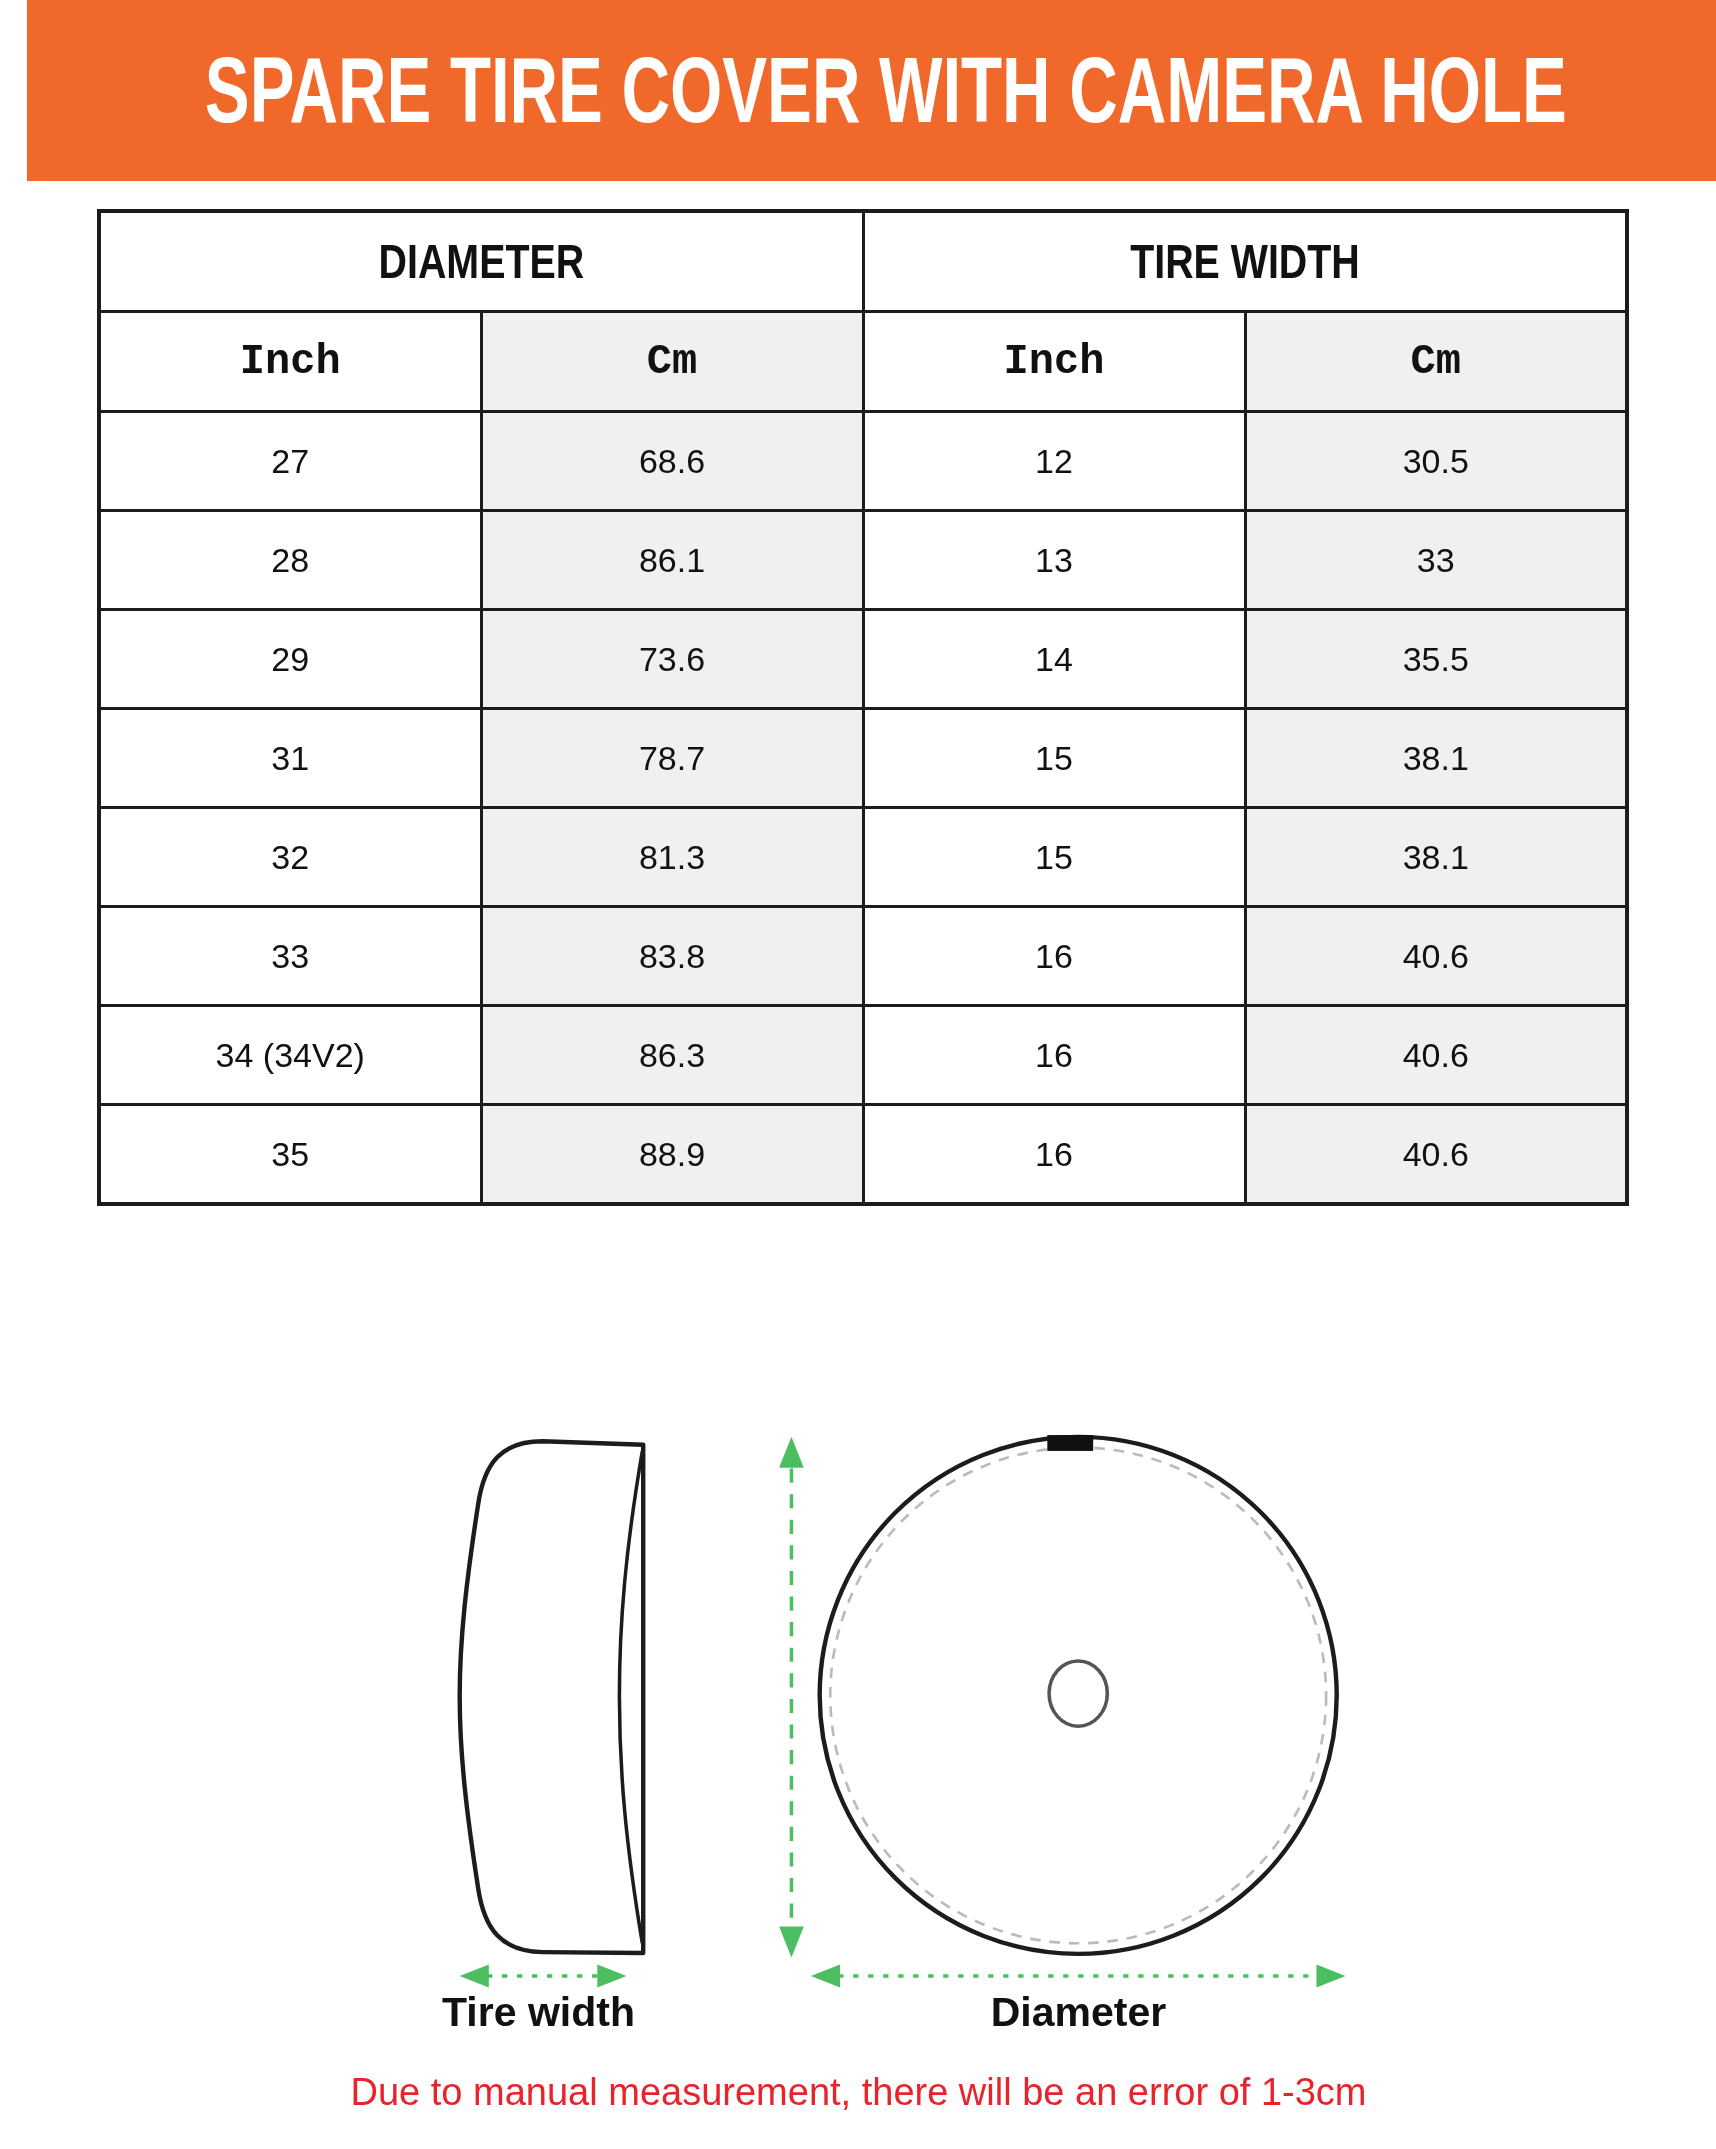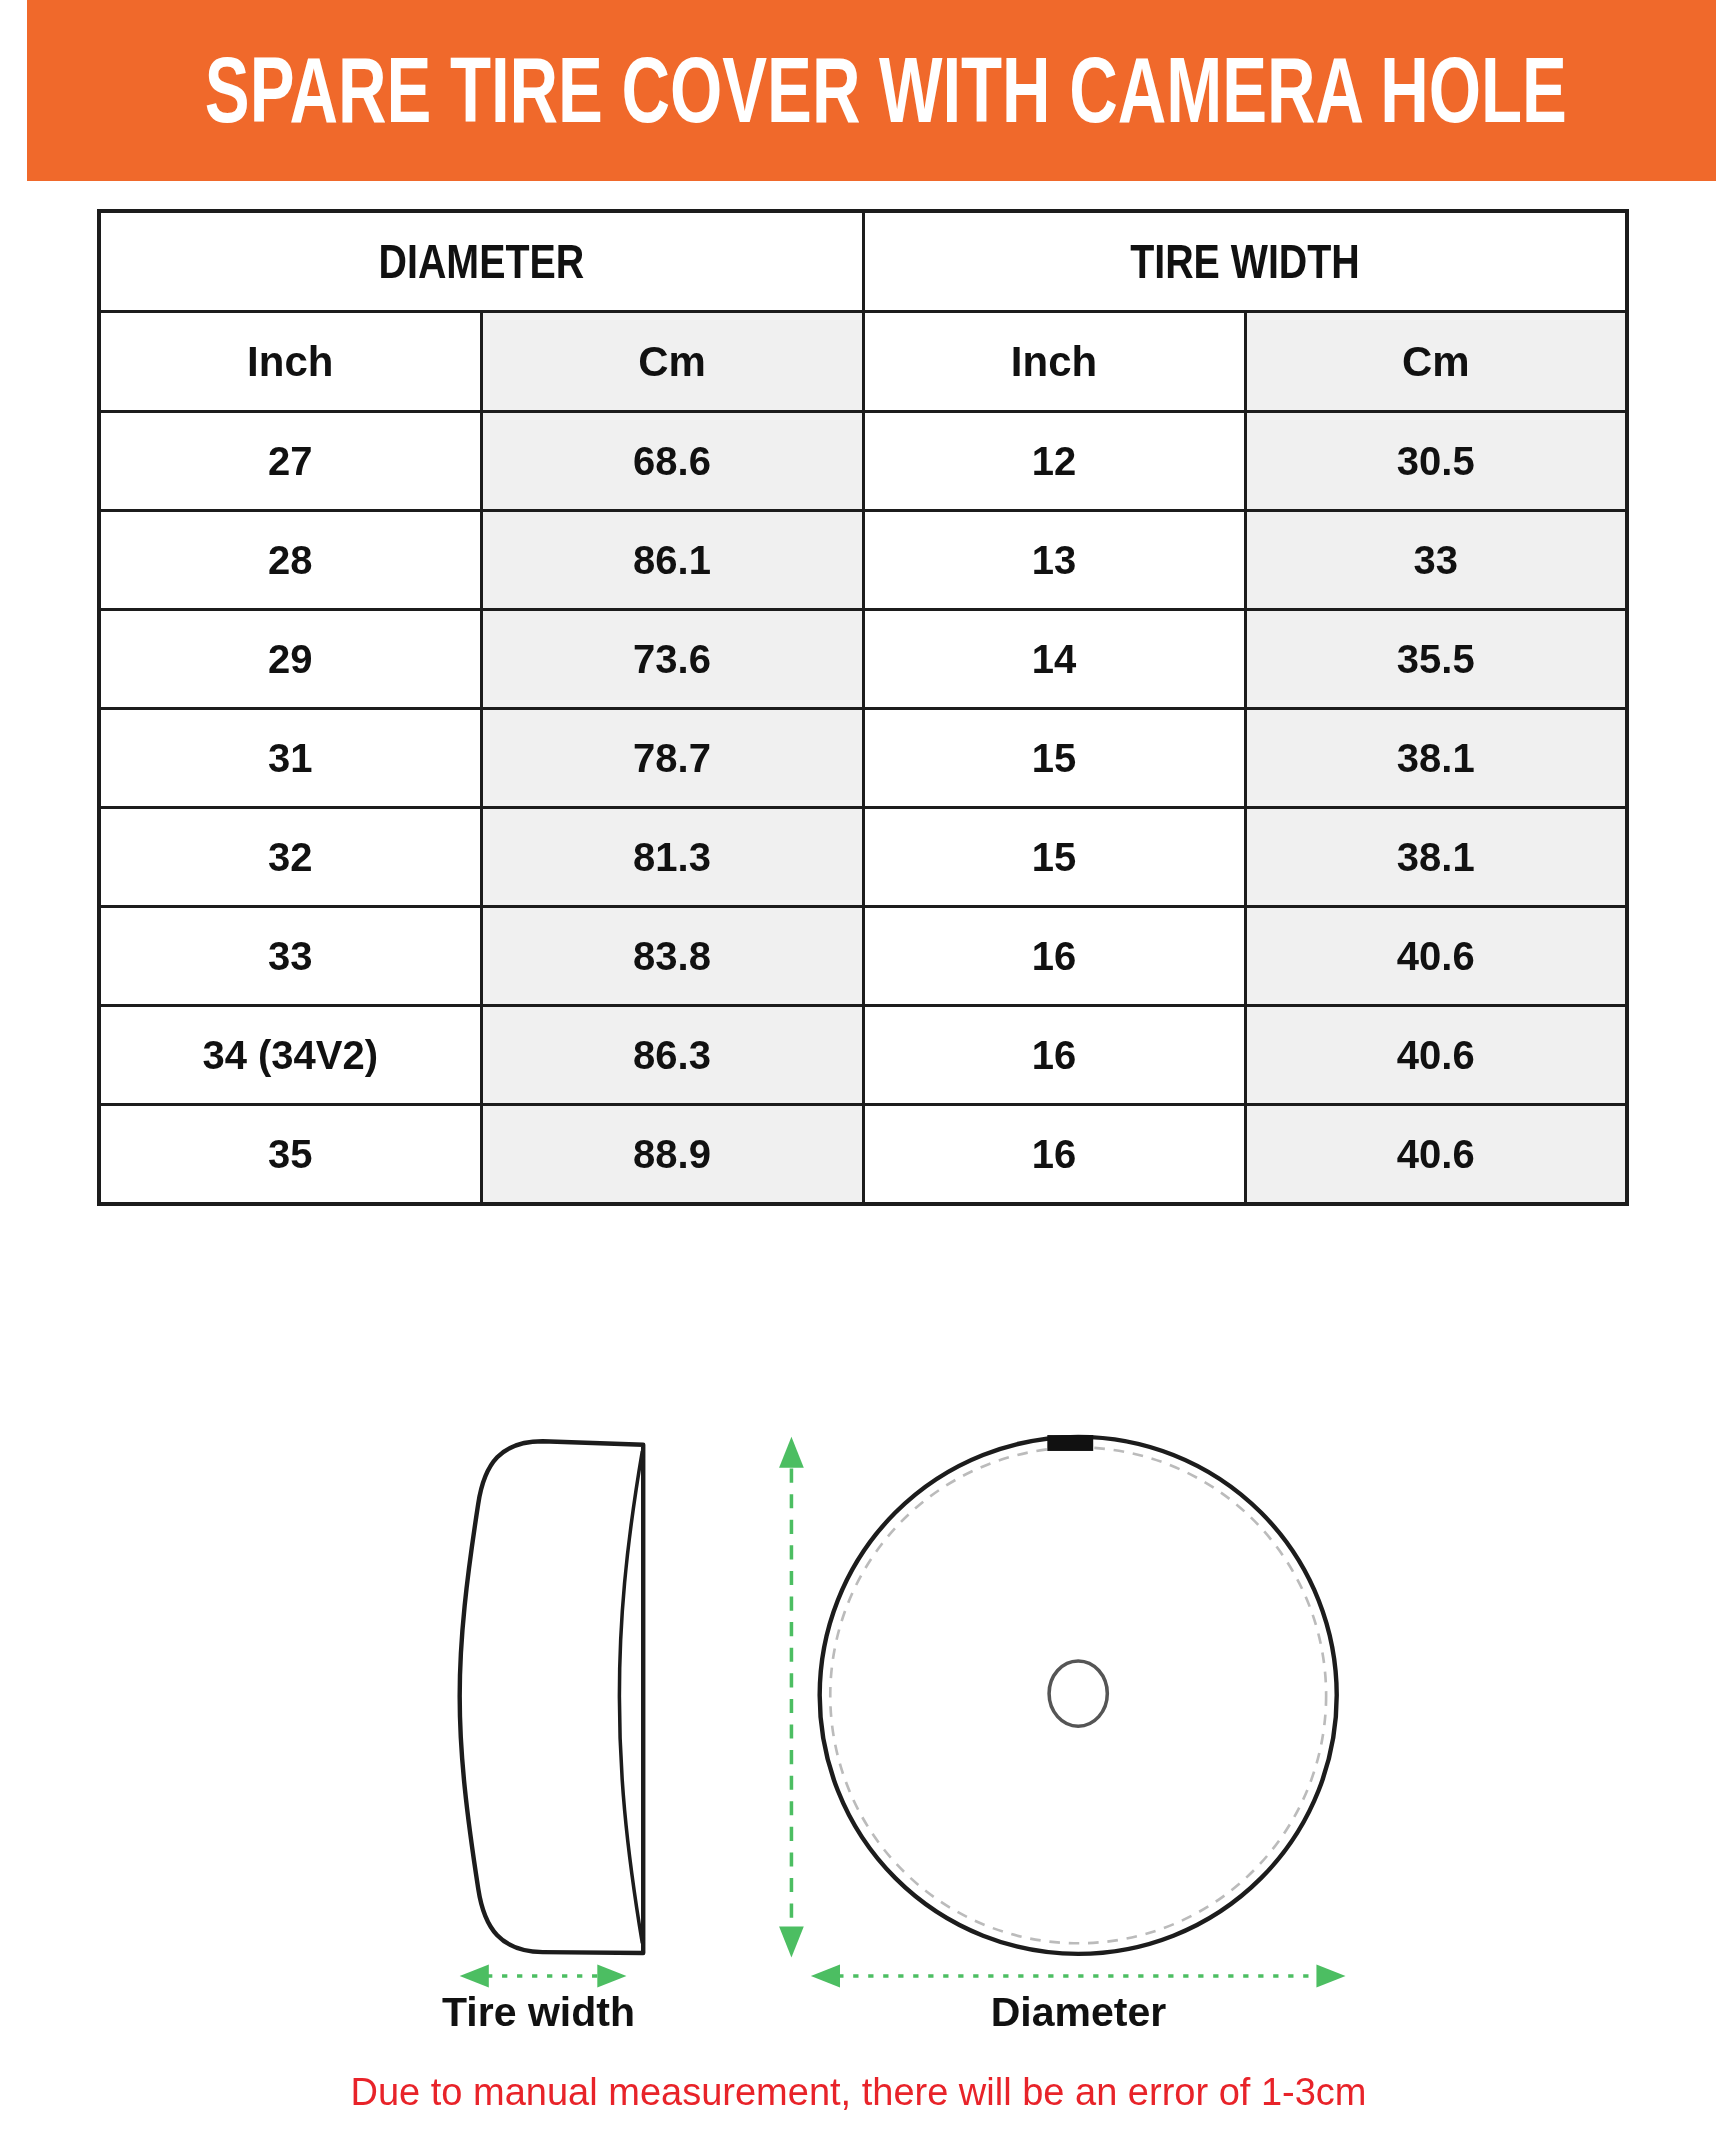--- a/index.html
+++ b/index.html
@@ -40,22 +40,22 @@
   .size-table th, .size-table td {
     border:3.5px solid #1c1c1c;
     text-align:center;
     vertical-align:middle;
     padding:0;
     color:#111111;
     background:#ffffff;
   }
   .group-row th { height:97px; font-size:48px; }
   .group-label { display:inline-block; transform:scaleX(0.82); font-weight:700; white-space:nowrap; }
-  .sub-row th { height:97px; font-size:42px; font-weight:700; }
-  .data-row td { height:96px; font-size:40px; font-weight:700; }
+  .sub-row th { height:97px; font-size:42px; font-weight:700;font-family:Liberation Mono, monospace; }
+  .data-row td { height:96px; font-size:34px; font-weight:400; }
   .gray { background:#F0F0F0 !important; }
 
   
   .diagram-svg { position:absolute; left:0; top:1412px; }
   .diagram-label {
     position:absolute;
     width:335px;
     text-align:center;
     font-size:41px;
     font-weight:700;

